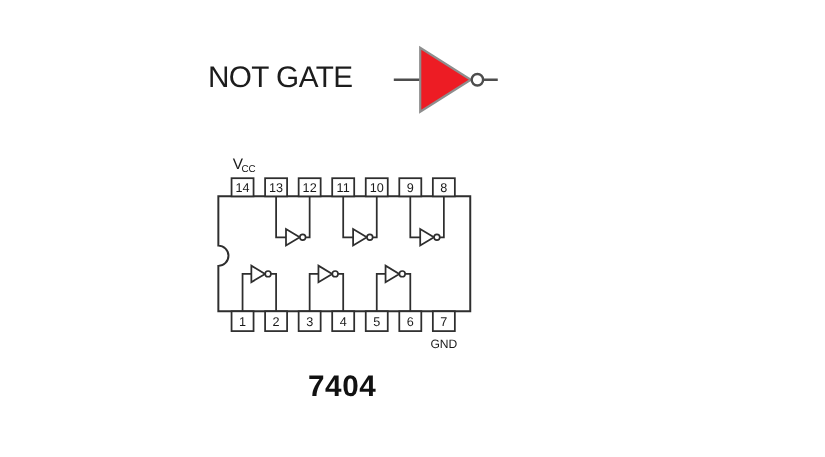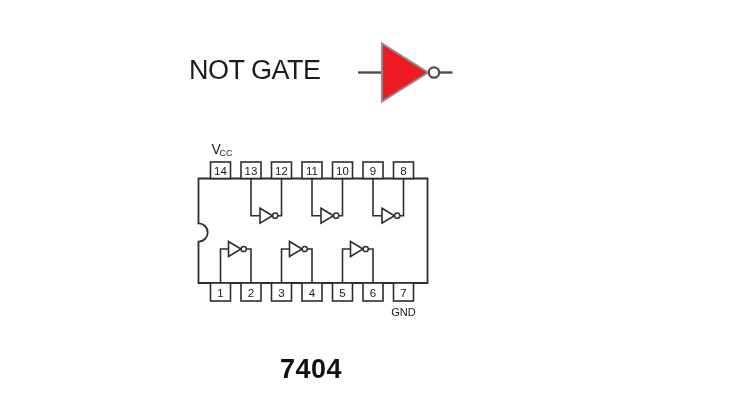--- a/index.html
+++ b/index.html
@@ -5,21 +5,21 @@
   html,body{margin:0;padding:0;background:#fff;}
   .canvas{
     position:relative;width:750px;height:415px;background:#ffffff;
     font-family:"Liberation Sans",sans-serif;overflow:hidden;
   }
   .title{
     position:absolute;left:189px;top:57px;font-size:27px;line-height:1;
     letter-spacing:-0.5px;color:#1c1c1c;white-space:nowrap;
   }
   .chip-label{
-    position:absolute;left:280px;top:356px;font-size:27px;line-height:1;
+    position:absolute;left:280px;top:338px;font-size:27px;line-height:1;
     font-weight:bold;color:#111;letter-spacing:0.5px;
   }
   .gate-svg{position:absolute;left:350px;top:38px;}
   .ic-svg{position:absolute;left:185px;top:138px;}
   svg text{font-family:"Liberation Sans",sans-serif;fill:#1a1a1a;}
   .pin{fill:#ffffff;stroke:#2e2e2e;stroke-width:1.6;}
   .pin-num{font-size:11.5px;text-anchor:middle;}
   .wire{stroke:#2e2e2e;stroke-width:1.6;fill:none;}
   .tri{fill:#ffffff;stroke:#2e2e2e;stroke-width:1.6;stroke-linejoin:miter;}
   .bub{fill:#ffffff;stroke:#2e2e2e;stroke-width:1.5;}

